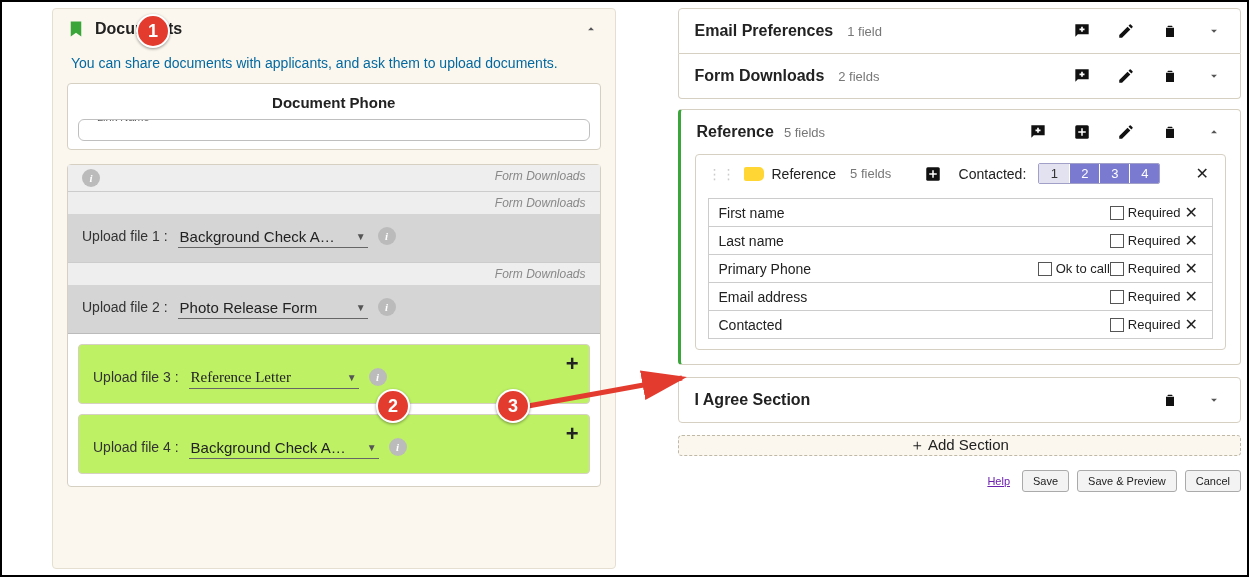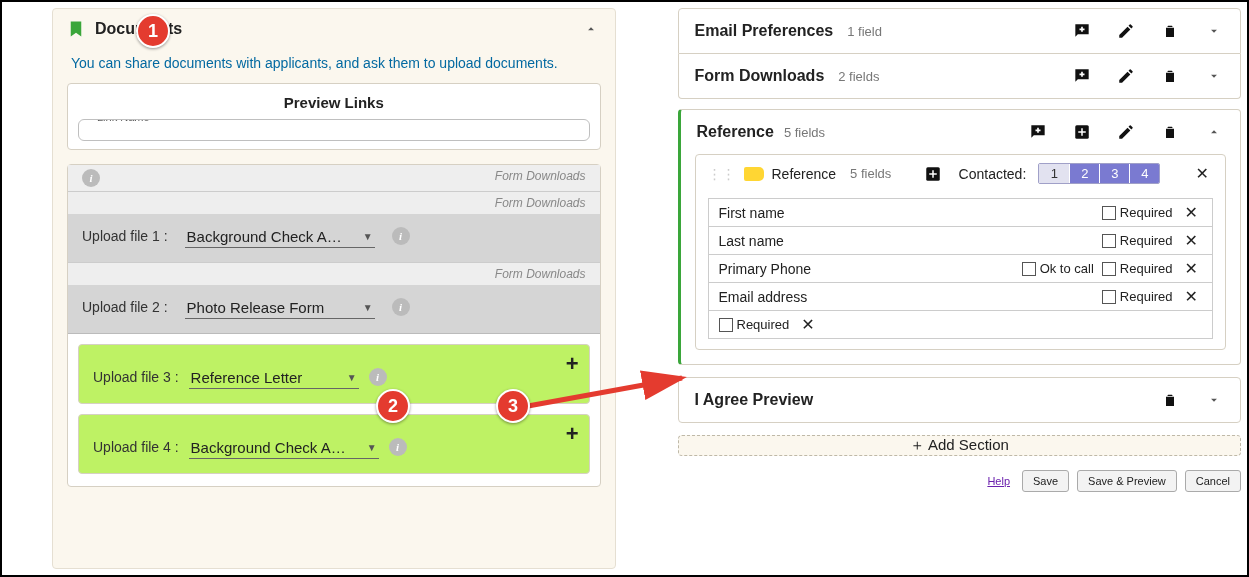--- a/index.html
+++ b/index.html
@@ -33,21 +33,21 @@
     padding: 0 10px; position: relative; height: 22px; overflow: hidden;
   }
   .linkname-box .lbl {
     position: absolute; top: -9px; left: 14px; background: #fff; font-size: 11px; color: #5b5b5b; padding: 0 4px;
   }
   .fd-header {
     background: #eee; color:#888; font-style: italic; font-size:12px; text-align:right;
     padding: 4px 14px; border-top: 1px solid #ccc;
   }
   .upload-row {
-    display:flex; align-items:center; gap:17px; padding: 10px 14px 14px 14px;
+    display:flex; align-items:center; gap:10px; padding: 10px 14px 14px 14px;
   }
   .upload-row.grey-bg { background: #d5d5d5; }
   .grey-group { border-bottom: 1px solid #bbb; }
   .upload-label { font-size: 14px; color: #333; white-space: nowrap; }
   .select-line {
     border:none; border-bottom:1px solid #666; min-width: 190px; padding: 4px 2px 2px 2px;
     display:flex; align-items:center; gap:6px; cursor:pointer; font-size:15px;
   }
   .select-line .arrow { margin-left:auto; color:#555; font-size:10px;}
   .info-circle {
@@ -96,22 +96,22 @@
   .qty-group { display:flex; border:1px solid #a0a0c8; border-radius:2px; overflow:hidden; margin-left:4px;}
   .qty-cell {
     width:30px; text-align:center; font-size:13px; padding:2px 0; cursor:pointer;
     background:#7a7ad1; color:#fff; border-left:1px solid #fff;
   }
   .qty-cell:first-child{border-left:none;}
   .qty-cell.sel { background:#e2e2f0; color:#333; }
   .close-x { cursor:pointer; font-size:16px; margin-left:auto; padding:0 4px;}
   .field-list { border-top:1px solid #ccc; margin:6px 12px 10px 12px;}
   .field-row {
-    border:1px solid #ccc; border-top:none; display:flex; align-items:center; gap:8px;
-    padding:4px 10px; font-size:14px;
+    border:1px solid #ccc; border-top:none; display:flex; align-items:center; 
+    padding:4px 10px; font-size:14px;justify-content:space-between;
   }
   .field-row .nm { flex:1; }
   .chk {
     display:inline-flex; align-items:center; gap:4px; font-size:13px; cursor:pointer;
   }
   .chk .box {
     width:14px;height:14px;border:1.5px solid #555;display:inline-block;
   }
   .row-x { cursor:pointer; font-size:16px; padding:0 4px;}
   .agree-row {
@@ -154,21 +154,21 @@
         <span>Documents</span>
         <span class="chevron icon-btn">
           <svg width="14" height="14" viewBox="0 0 24 24">
               <path fill="#555" d="M7 14l5-5 5 5z"></path>
             </svg>
         </span>
       </div>
       <div class="descr">You can share documents with applicants, and ask them to upload documents.</div>
 
       <div class="subcard">
-        <div class="title">Preview Links</div>
+        <div class="title">Document Phone</div>
         <div class="linkname-box">
           <span class="lbl">Link Name</span>
         </div>
       </div>
 
       <div class="subcard" style="padding-bottom:2px;">
         <div class="fd-header" style="border-top:none;display:flex;">
           <span class="info-circle">i</span>
           <span style="margin-left:auto;">Form Downloads</span>
         </div>
@@ -191,21 +191,21 @@
               <span class="arrow">▼</span>
             </span>
             <span class="info-circle">i</span>
           </div>
         </div>
 
         <div class="white-upload">
           <span class="plus">+</span>
           <div class="row">
             <span class="upload-label">Upload file 3 :</span>
-            <span class="select-line" style="min-width:170px;">
+            <span class="select-line" style="min-width:170px;font-family:Liberation Serif, serif;">
               <span>Reference Letter</span>
               <span class="arrow">▼</span>
             </span>
             <span class="info-circle">i</span>
           </div>
         </div>
 
         <div class="white-upload">
           <span class="plus">+</span>
           <div class="row">
@@ -350,29 +350,30 @@
               <label class="chk"><span class="box"></span> Ok to call</label>
               <label class="chk"><span class="box"></span> Required</label>
               <span class="row-x">✕</span>
             </div>
             <div class="field-row">
               <span class="nm">Email address</span>
               <label class="chk"><span class="box"></span> Required</label>
               <span class="row-x">✕</span>
             </div>
             <div class="field-row">
+              <span class="nm">Contacted</span>
               <label class="chk"><span class="box"></span> Required</label>
               <span class="row-x">✕</span>
             </div>
           </div>
       </div>
     </div>
 
     <div class="agree-row">
-      <span class="name" style="font-weight:bold;font-size:16px;">I Agree Preview</span>
+      <span class="name" style="font-weight:bold;font-size:16px;">I Agree Section</span>
       <span style="margin-left:auto;display:flex;gap:24px;">
         <span class="icon-btn">
             <svg width="16" height="18" viewBox="0 0 24 24">
               <path fill="#111" d="M6 7h12v14H6zM9 4h6l1 2H8z"></path>
             </svg>
           </span>
         <span class="icon-btn">
             <svg width="14" height="14" viewBox="0 0 24 24">
               <path fill="#555" d="M7 10l5 5 5-5z"></path>
             </svg>

